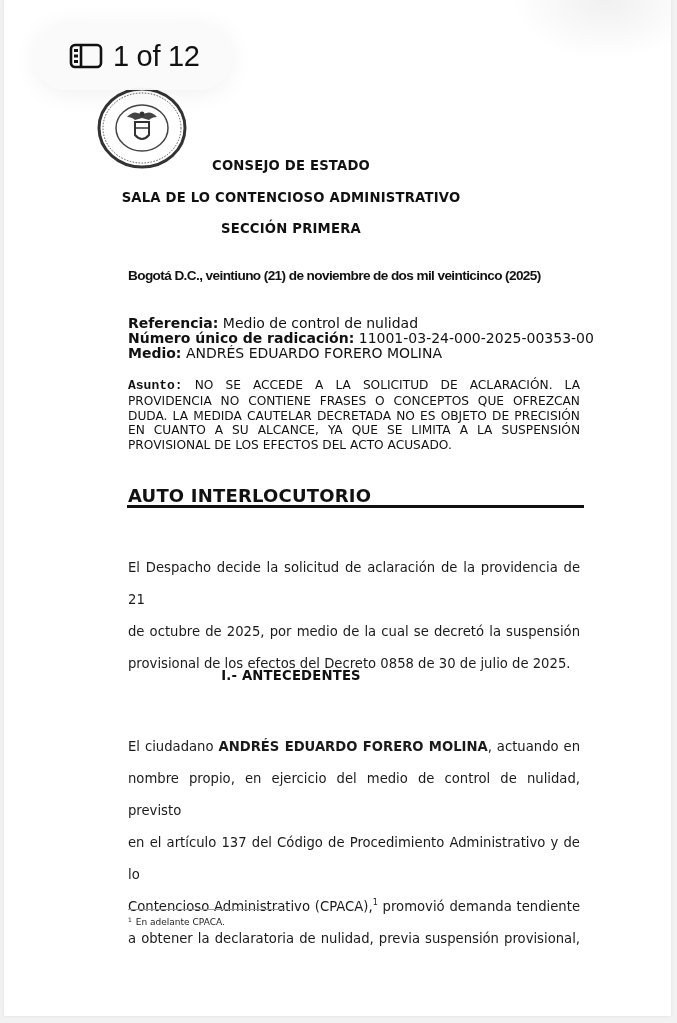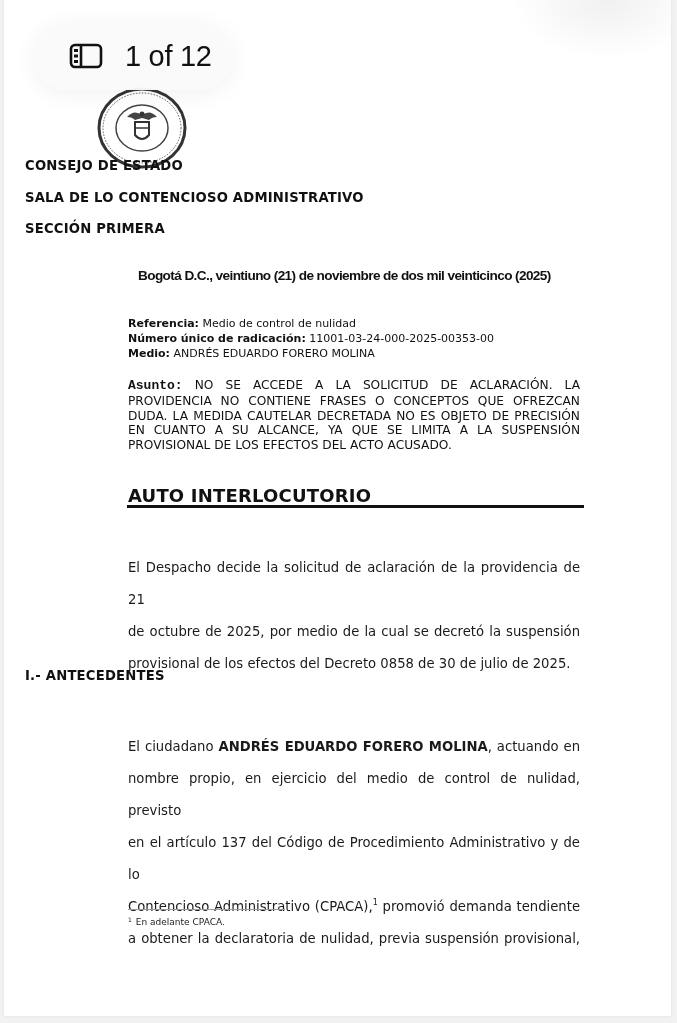--- a/index.html
+++ b/index.html
@@ -17,37 +17,37 @@
     }
     .top-glow {
       position: absolute; right: 0; top: 0; width: 160px; height: 60px;
       background: radial-gradient(ellipse at 60% 0%, rgba(0,0,0,0.06), rgba(0,0,0,0) 70%);
       pointer-events: none;
     }
     .page-pill {
       position: absolute; left: 34px; top: 22px; width: 198px; height: 68px;
       border-radius: 34px; background: rgba(250,250,250,0.96);
       box-shadow: 0 4px 24px rgba(0,0,0,0.06);
-      display: flex; align-items: center; gap: 22px; padding-left: 35px; box-sizing: border-box;
+      display: flex; align-items: center; gap: 10px; padding-left: 35px; box-sizing: border-box;
       z-index: 5; cursor: pointer;
     }
     .page-pill .icon { width: 34px; height: 26px; display: block; }
     .page-pill .label {
       font-family: "Liberation Sans", sans-serif; font-size: 29px; color: #111; letter-spacing: -0.3px;
     }
     .seal { position: absolute; left: 97px; top: 87px; width: 90px; height: 82px; }
     .h-center {
-      position: absolute; left: 0; width: 582px; 
-      font-weight: bold; font-size: 13.2px; letter-spacing: 0.2px; padding-left: 25px;
+      position: absolute; left: 0; width: 582px; text-align: center;
+      font-weight: bold; font-size: 13.2px; letter-spacing: 0.2px;
     }
     .date-line {
       position: absolute; left: 128px; top: 268px;
-      font-family: "Liberation Sans", sans-serif; font-weight: bold; font-size: 13.6px; letter-spacing: -0.6px; margin-left: 10px;
+      font-family: "Liberation Sans", sans-serif; font-weight: bold; font-size: 13.6px; letter-spacing: -0.6px;
     }
-    .meta { position: absolute; left: 128px; top: 316px; font-size: 11px; line-height: 15px; }
+    .meta { position: absolute; left: 128px; top: 316px; font-size: 14px; line-height: 15px; }
     .meta b { font-weight: bold; }
     .asunto {
       position: absolute; left: 128px; top: 378px; width: 452px;
       font-size: 12.2px; line-height: 14.8px; text-align: justify; text-align-last: left;
     }
     .asunto b { font-size: 13px; font-family: Liberation Mono, monospace; }
     .section-title {
       position: absolute; left: 128px; top: 485px; font-weight: bold; font-size: 18px; letter-spacing: 0.2px;
     }
     .section-rule { position: absolute; left: 127px; top: 505px; width: 457px; height: 2.5px; background: #111; }

